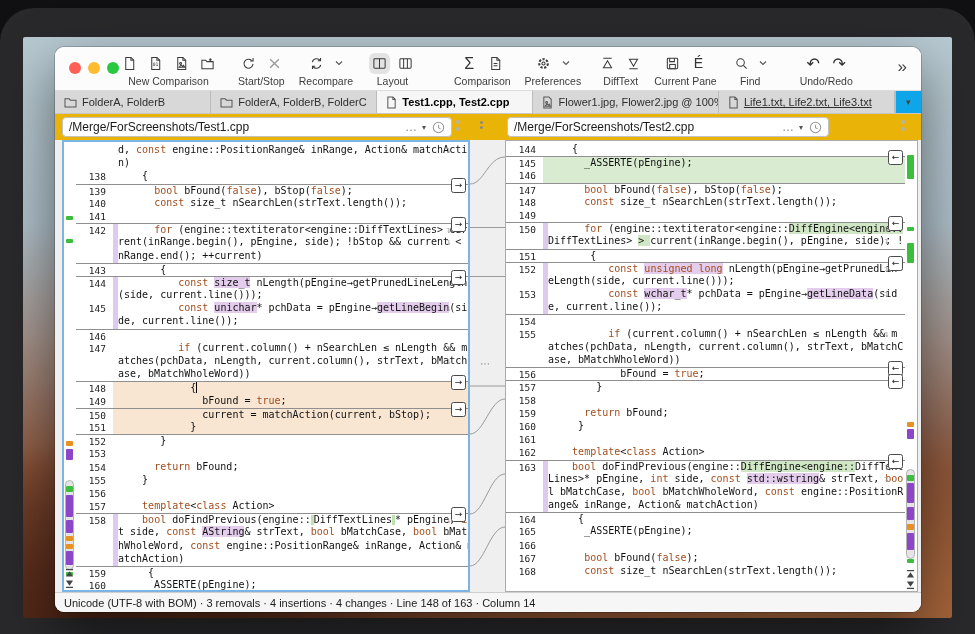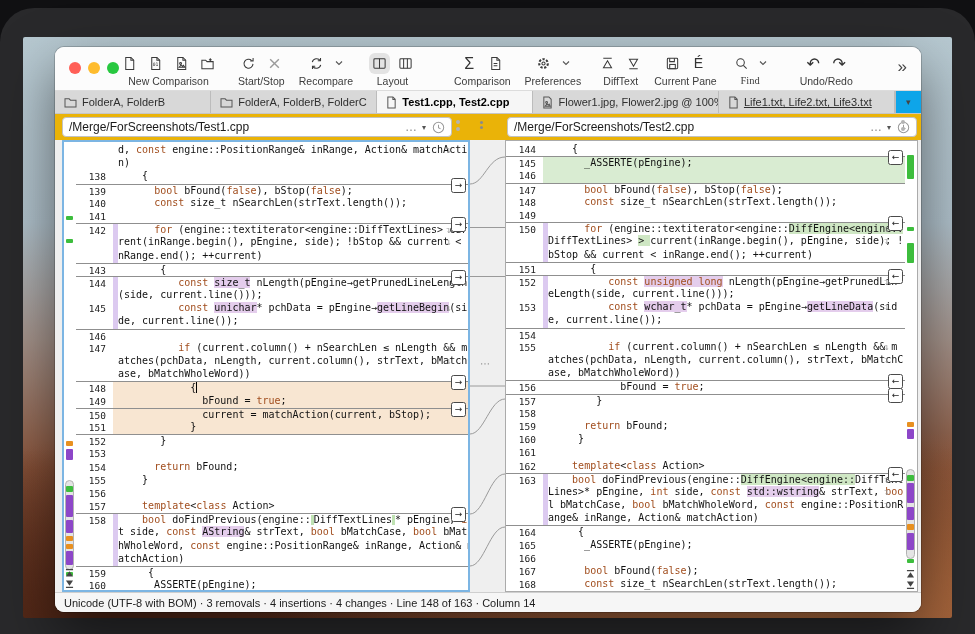--- a/index.html
+++ b/index.html
@@ -251,21 +251,21 @@
                   <path d="M5 2.5v3.5h5V2.5"></path>
                   <rect x="5" y="9" width="6" height="4.5"></rect>
                 </svg>
               </span>
               <span class="ticon">
                 <span class="tglyph" style="font-size:14px;">É</span>
               </span>
             </div>
             <div class="tlabel">Current Pane</div>
           </div>
-          <div class="tgroup" style="margin-left: 16px; font-family: Liberation Serif, serif;">
+          <div class="tgroup" style="margin-left: 16px;">
             <div class="ticons">
               <span class="ticon">
                 <svg width="15" height="15" viewBox="0 0 16 16" fill="none" stroke="#3a3a3a" stroke-width="1.1">
                   <circle cx="7" cy="7" r="4"></circle>
                   <path d="M10 10l3.5 3.5"></path>
                 </svg>
               </span>
               <span class="ticon small">
                 <svg width="8" height="6" viewBox="0 0 8 6" stroke="#555" stroke-width="1.1" fill="none">
                   <path d="M1 1.5l3 3 3-3"></path>
@@ -350,21 +350,21 @@
           </span>
       </div>
       <div class="panedots" style="left:401px;">
           <i></i>
           <i></i>
         </div>
       <div id="splitdots">
           <i></i>
           <i></i>
         </div>
-      <div class="pathfield" style="left:452px;width:410px;">
+      <div class="pathfield" style="left:452px;width:322px;">
         <span class="pathtext">/Merge/ForScreenshots/Test2.cpp</span>
         <span class="pf-ellipsis">…</span>
         <span class="pf-chev">▾</span>
         <span class="histicon" style="display: flex;">
             <svg width="13" height="13" viewBox="0 0 14 14" fill="none" stroke="#9a9a9a" stroke-width="1.1">
               <circle cx="7" cy="7" r="5.6"></circle>
               <path d="M7 4v3.2l2.2 1.3"></path>
             </svg>
           </span>
       </div>
@@ -726,27 +726,20 @@
               </span>
             </div>
             <div class="row">
               <span class="ln"></span>
               <span class="rowbody">
                 <span class="barcol on"></span>
                 <span class="code"><span>DiffTextLines&gt; </span><span class="s4">&gt; </span><span>current(inRange.begin(), pEngine, side); !</span></span>
                 <span class="wrapg">↴</span>
               </span>
             </div>
-            <div class="row">
-              <span class="ln"></span>
-              <span class="rowbody">
-                <span class="barcol on"></span>
-                <span class="code"><span>bStop &amp;&amp; current &lt; inRange.end(); ++current)</span></span>
-              </span>
-            </div>
             <div class="row sep">
               <span class="ln">151</span>
               <span class="rowbody">
                 <span class="barcol"></span>
                 <span class="code"><span>       {</span></span>
               </span>
             </div>
             <div class="row sep">
               <span class="ln">152</span>
               <span class="rowbody">

